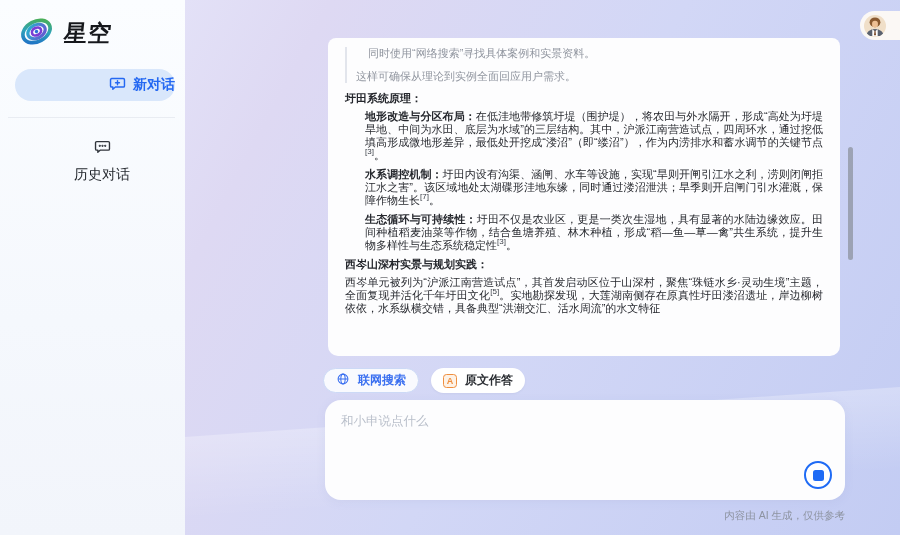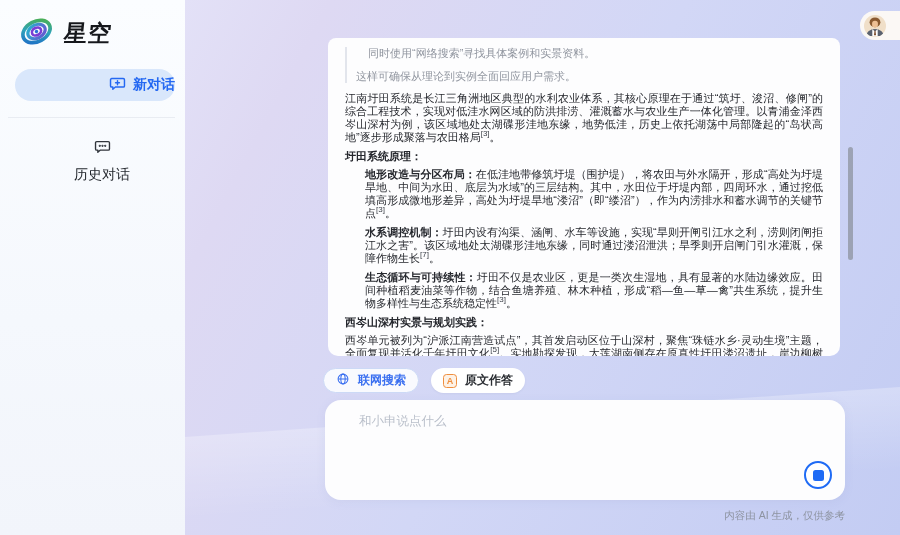--- a/index.html
+++ b/index.html
@@ -76,21 +76,21 @@
     color:#ef8e3f; font-size:9px; font-weight:bold; display:flex; align-items:center; justify-content:center;
   }
 
   
   .composer {
     position:absolute; left:325px; top:400px; width:520px; height:100px;
     background:#fdfdfe; border-radius:16px; box-shadow:0 2px 10px rgba(130,140,190,.10);
   }
   .composer textarea {
     width:100%; height:70px; border:none; outline:none; resize:none; background:transparent;
-    padding:13px 16px; font-size:12.5px; color:#2a2d33; font-family:inherit;margin-left:18px;
+    padding:13px 16px; font-size:12.5px; color:#2a2d33; font-family:inherit;
   }
   .composer textarea::placeholder { color:#b9bfca; }
   .stop-btn {
     position:absolute; right:13px; bottom:11px; width:28px; height:28px; background:#fff;
     border:2.6px solid #1f6bf5; border-radius:50%; display:flex; align-items:center; justify-content:center;
     cursor:pointer; padding:0;
   }
   .stop-square { width:11px; height:11px; background:#1f6bf5; border-radius:2.5px; }
 
   .footer-disclaimer {
@@ -171,25 +171,24 @@
     </g>
   </svg>
 </div>
 
 <section class="chat-card">
   <div class="thinking">
     <div class="t1">同时使用“网络搜索”寻找具体案例和实景资料。</div>
     <div class="t2">这样可确保从理论到实例全面回应用户需求。</div>
   </div>
 
-  <p><span>江南圩田系统是长江三角洲地区典型的水利农业体系，其核心原理在于通过“筑圩、浚沼、修闸”的综合工程技术，实现对低洼水网区域的防洪排涝、灌溉蓄水与农业生产一体化管理。以青浦金泽西岑山深村为例，该区域地处太湖碟形洼地东缘，地势低洼，历史上依托湖荡中局部隆起的“岛状高地”逐步形成聚落与农田格局</span><sup class="cite">[3]</sup><span>。</span></p>
 
   <div class="heading">圩田系统原理：</div>
 
-  <p class="item"><b>地形改造与分区布局：</b><span>在低洼地带修筑圩堤（围护堤），将农田与外水隔开，形成“高处为圩堤旱地、中间为水田、底层为水域”的三层结构。其中，水田位于圩堤内部，四周环水，通过挖低填高形成微地形差异，高处为圩堤旱地“溇沼”（即“缕沼”），作为内涝排水和蓄水调节的关键节点</span><sup class="cite">[3]</sup><span>。</span></p>
+  <p class="item"><b>地形改造与分区布局：</b><span>在低洼地带修筑圩堤（围护堤），将农田与外水隔开，形成“高处为圩堤旱地、中间为水田、底层为水域”的三层结构。其中，沪派江南营造试点，四周环水，通过挖低填高形成微地形差异，最低处开挖成“溇沼”（即“缕沼”），作为内涝排水和蓄水调节的关键节点</span><sup class="cite">[3]</sup><span>。</span></p>
 
   <p class="item"><b>水系调控机制：</b><span>圩田内设有沟渠、涵闸、水车等设施，实现“旱则开闸引江水之利，涝则闭闸拒江水之害”。该区域地处太湖碟形洼地东缘，同时通过溇沼泄洪；旱季则开启闸门引水灌溉，保障作物生长</span><sup class="cite">[7]</sup><span>。</span></p>
 
   <p class="item"><b>生态循环与可持续性：</b><span>圩田不仅是农业区，更是一类次生湿地，具有显著的水陆边缘效应。田间种植稻麦油菜等作物，结合鱼塘养殖、林木种植，形成“稻—鱼—草—禽”共生系统，提升生物多样性与生态系统稳定性</span><sup class="cite">[3]</sup><span>。</span></p>
 
   <div class="heading">西岑山深村实景与规划实践：</div>
 
   <p><span>西岑单元被列为“沪派江南营造试点”，其首发启动区位于山深村，聚焦“珠链水乡·灵动生境”主题，全面复现并活化千年圩田文化</span><sup class="cite">[5]</sup><span>。实地勘探发现，大莲湖南侧存在原真性圩田溇沼遗址，岸边柳树依依，水系纵横交错，具备典型“洪潮交汇、活水周流”的水文特征</span></p>
 
 </section>

